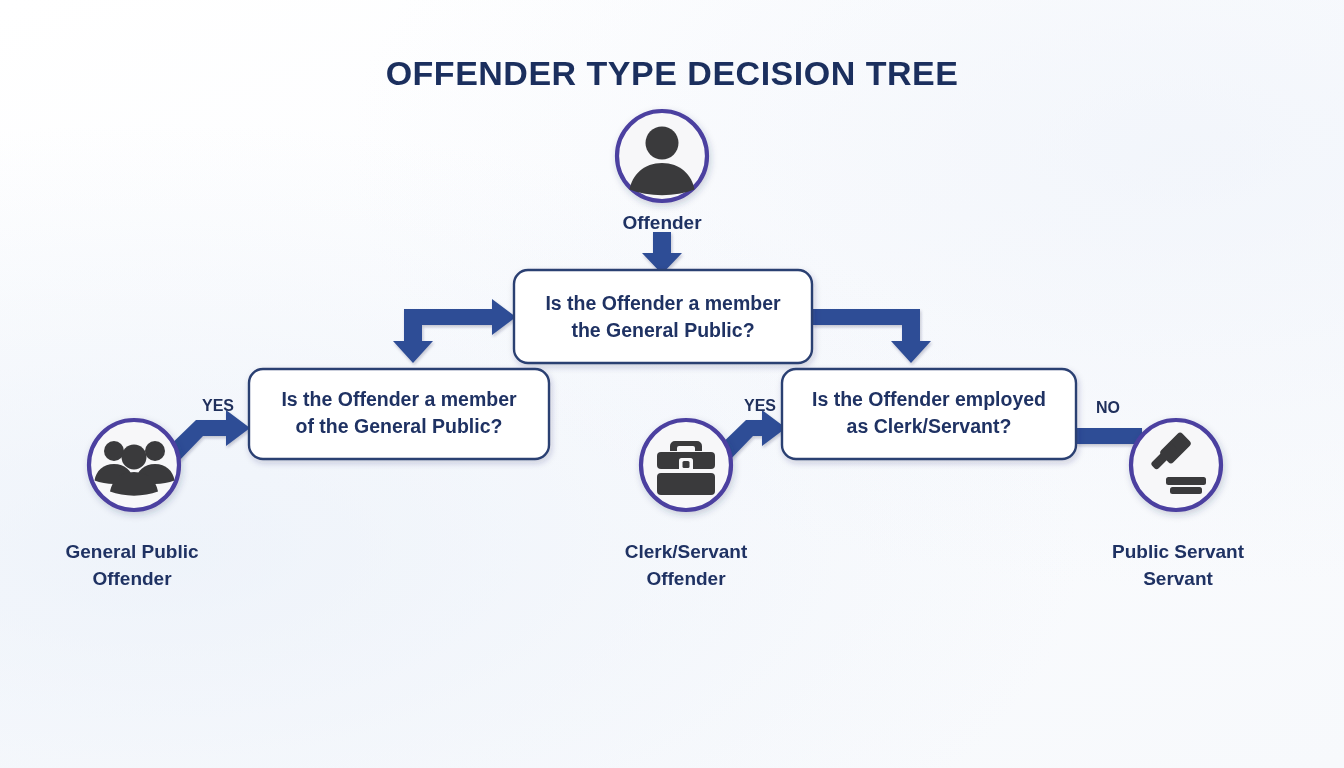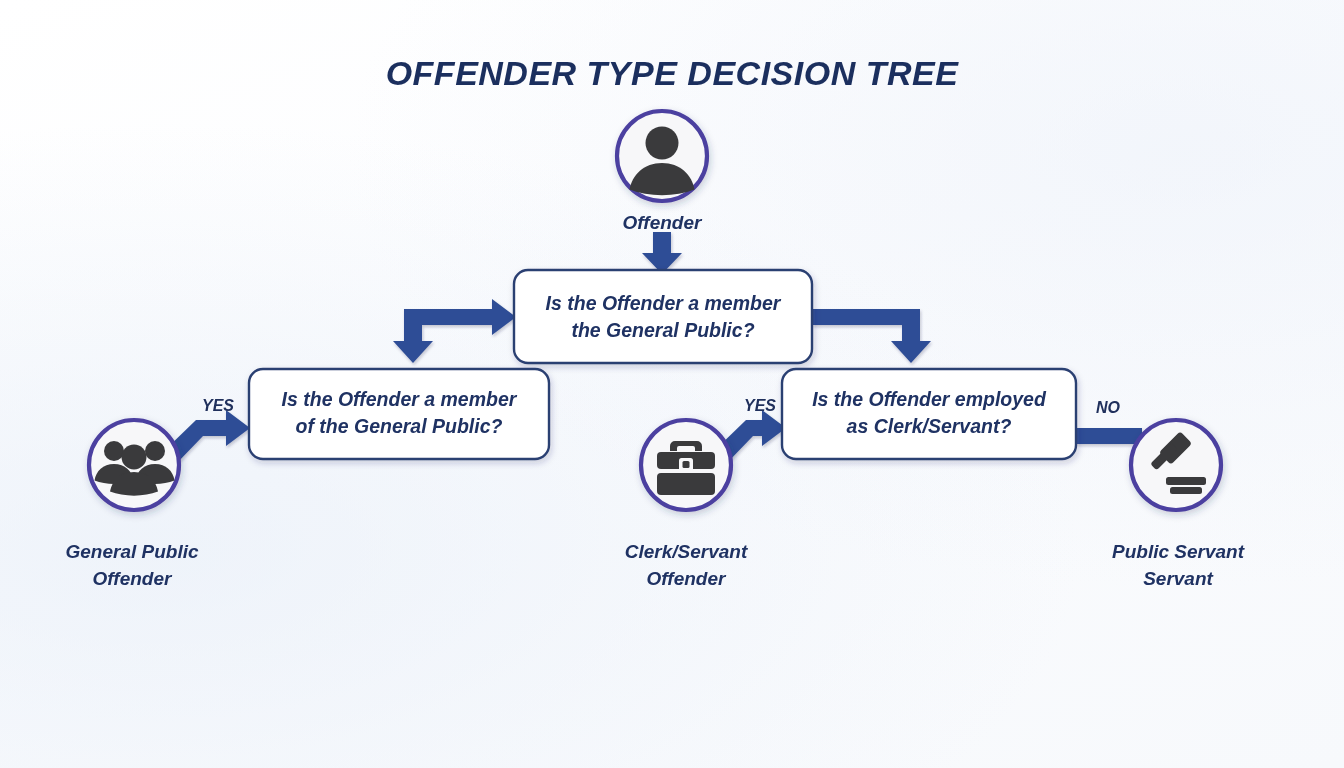--- a/index.html
+++ b/index.html
@@ -12,21 +12,20 @@
     background: #fcfdfe;
     font-family: "Liberation Sans", sans-serif;
     overflow: hidden;
     position: relative;
   }
   #diagram-root {
     position: absolute;
     inset: 0;
     width: 1344px;
     height: 768px;
-    font-style: italic;
   }
   .bg-tint {
     position: absolute;
     inset: 0;
     background:
       radial-gradient(ellipse at 12% 72%, rgba(228,236,247,0.55) 0%, rgba(252,253,254,0) 55%),
       radial-gradient(ellipse at 88% 20%, rgba(232,238,248,0.45) 0%, rgba(252,253,254,0) 50%),
       linear-gradient(160deg, #ffffff 0%, #fbfcfe 45%, #f7f9fc 100%);
     pointer-events: none;
   }

